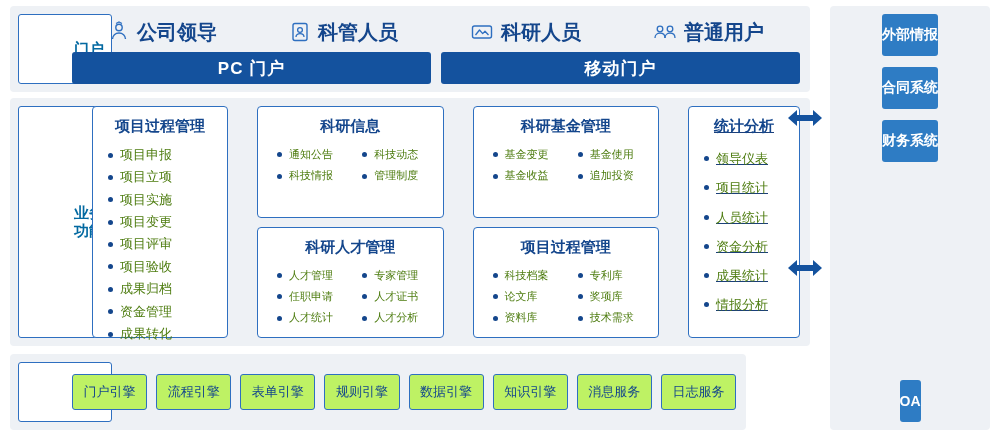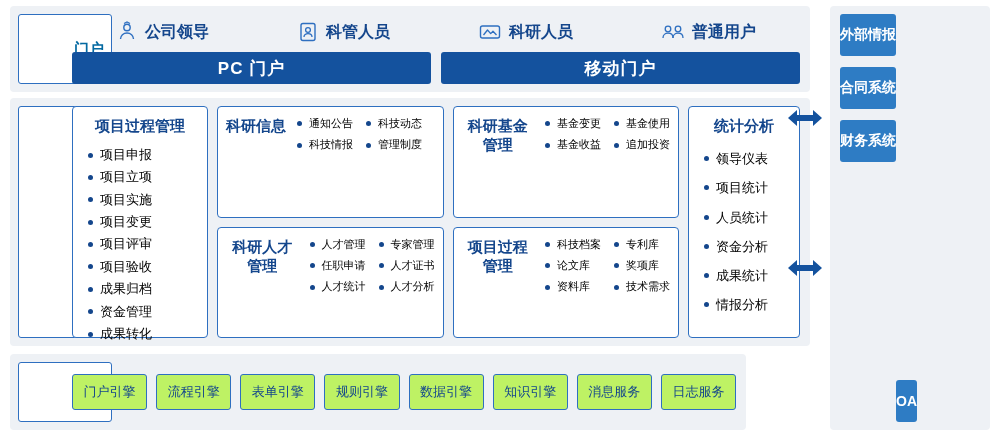--- a/index.html
+++ b/index.html
@@ -23,66 +23,66 @@
     font-weight:bold;font-size:15px;color:#0369a1;text-align:center;line-height:1.15;padding-left:48px;
   }
   .band-label span{display:block;}
 
   
   #portal-band{height:86px;}
   .roles{
     position:absolute;left:62px;right:10px;top:8px;height:36px;
     display:flex;align-items:center;justify-content:space-around;
   }
-  .role{display:flex;align-items:center;gap:7px;font-size:16px;font-weight:bold;color:#14468c;}
+  .role{display:flex;align-items:center;gap:7px;font-size:20px;font-weight:bold;color:#14468c;}
   .role svg{display:block;}
   .portal-bars{
     position:absolute;left:62px;right:10px;top:46px;height:32px;
     display:flex;gap:10px;
   }
   .portal-bar{
     flex:1;background:#14529e;color:#fff;border-radius:3px;
     display:flex;align-items:center;justify-content:center;
     font-size:17px;font-weight:bold;letter-spacing:1px;
   }
 
   
   #function-band{position:absolute;left:0;top:92px;width:800px;height:248px;}
   #function-band .band-label{font-size:15px;line-height:1.2;}
   .fn-area{
     position:absolute;left:62px;right:10px;top:8px;bottom:8px;
     display:flex;gap:9px;
   }
   .card{
     background:#ffffff;border:1px solid #2e6fc0;border-radius:4px;
-    padding:6px 8px;box-sizing:border-box;
+    padding:6px 8px;box-sizing:border-box;margin-left:20px;
   }
   .card-title{
     text-align:center;font-size:15px;font-weight:bold;color:#14468c;
     margin:4px 0 8px;
   }
   .col-proc{width:136px;display:flex;flex-direction:column;}
   .bullet-list{list-style:none;margin:0;padding:0 0 0 6px;}
   .bullet-list li{
-    font-size:13px;color:#000000;line-height:1.72;
+    font-size:13px;color:#4d7c0f;line-height:1.72;
     position:relative;padding-left:13px;white-space:nowrap;
   }
   .bullet-list li:before{
     content:"";position:absolute;left:1px;top:50%;margin-top:-2.5px;
     width:5px;height:5px;border-radius:50%;background:#14468c;
   }
 
   .col-mid{flex:1;display:flex;flex-direction:column;gap:9px;}
   .mid-row{flex:1;display:flex;gap:9px;}
-  .mid-card{flex:1;display:flex;flex-direction:row;}
+  .mid-card{flex:1;display:flex;flex-direction:column;}
   .two-col{display:flex;gap:6px;padding-left:4px;}
   .two-col .bullet-list{flex:1;}
   .two-col .bullet-list li{line-height:1.95;font-size:11px;}
 
-  .col-stat{width:112px;display:flex;flex-direction:column;}
+  .col-stat{width:112px;display:flex;flex-direction:column;text-decoration:underline;}
   .col-stat .bullet-list li{line-height:2.25;}
 
   
   #support-band{position:absolute;left:0;top:348px;width:736px;height:76px;}
   .support-area{
     position:absolute;left:62px;right:10px;top:20px;height:36px;
     display:flex;gap:9px;
   }
   .chip{
     flex:1;background:#bef264;border:1px solid #2e6fc0;border-radius:3px;
@@ -90,21 +90,21 @@
     font-size:13px;color:#14468c;
   }
 
   
   .right{
     position:absolute;left:830px;top:6px;width:160px;height:424px;
     background:#eef1f5;border-radius:4px;
   }
   .right-inner{
     position:absolute;left:10px;right:10px;top:8px;bottom:8px;
-    display:flex;flex-direction:row;
+    display:flex;flex-direction:column;align-items:center;
   }
   .sys-group{display:flex;flex-direction:column;gap:11px;}
   .sys{
     height:42px;background:#2e7cc4;color:#fff;border-radius:3px;
     display:flex;align-items:center;justify-content:center;
     font-size:14px;font-weight:bold;
   }
   .sys-oa{margin-top:auto;height:42px;}
 
   

